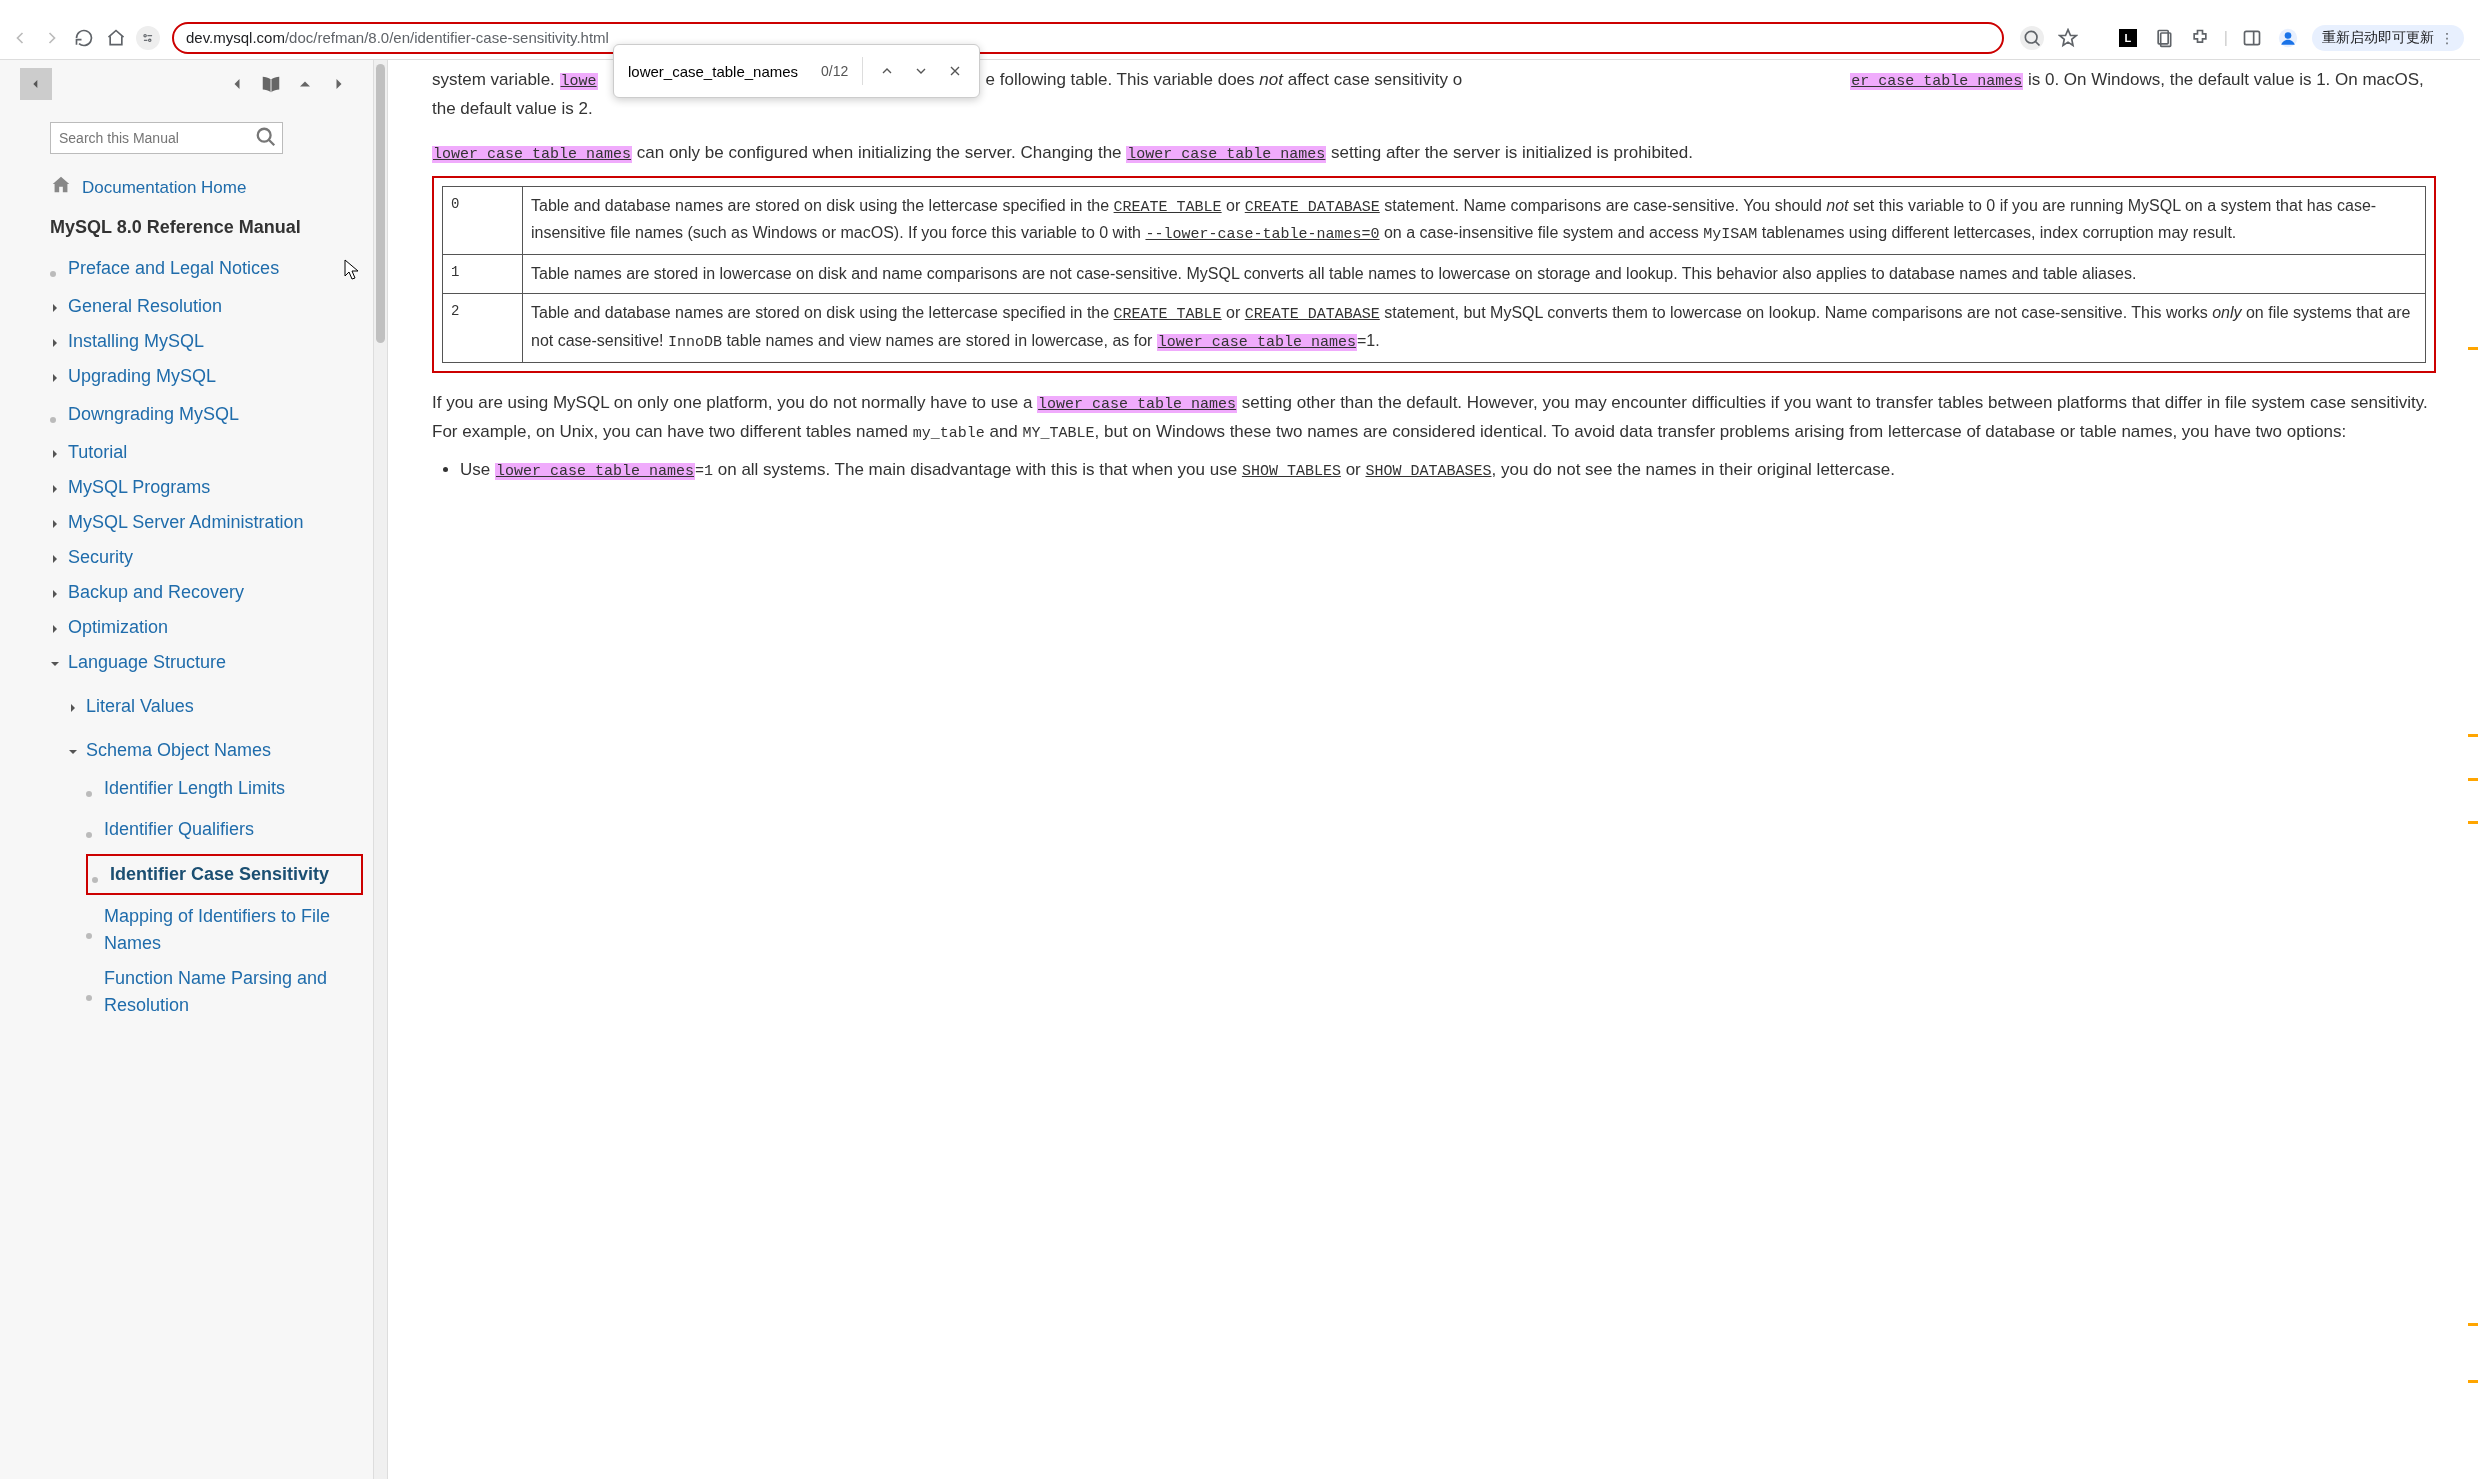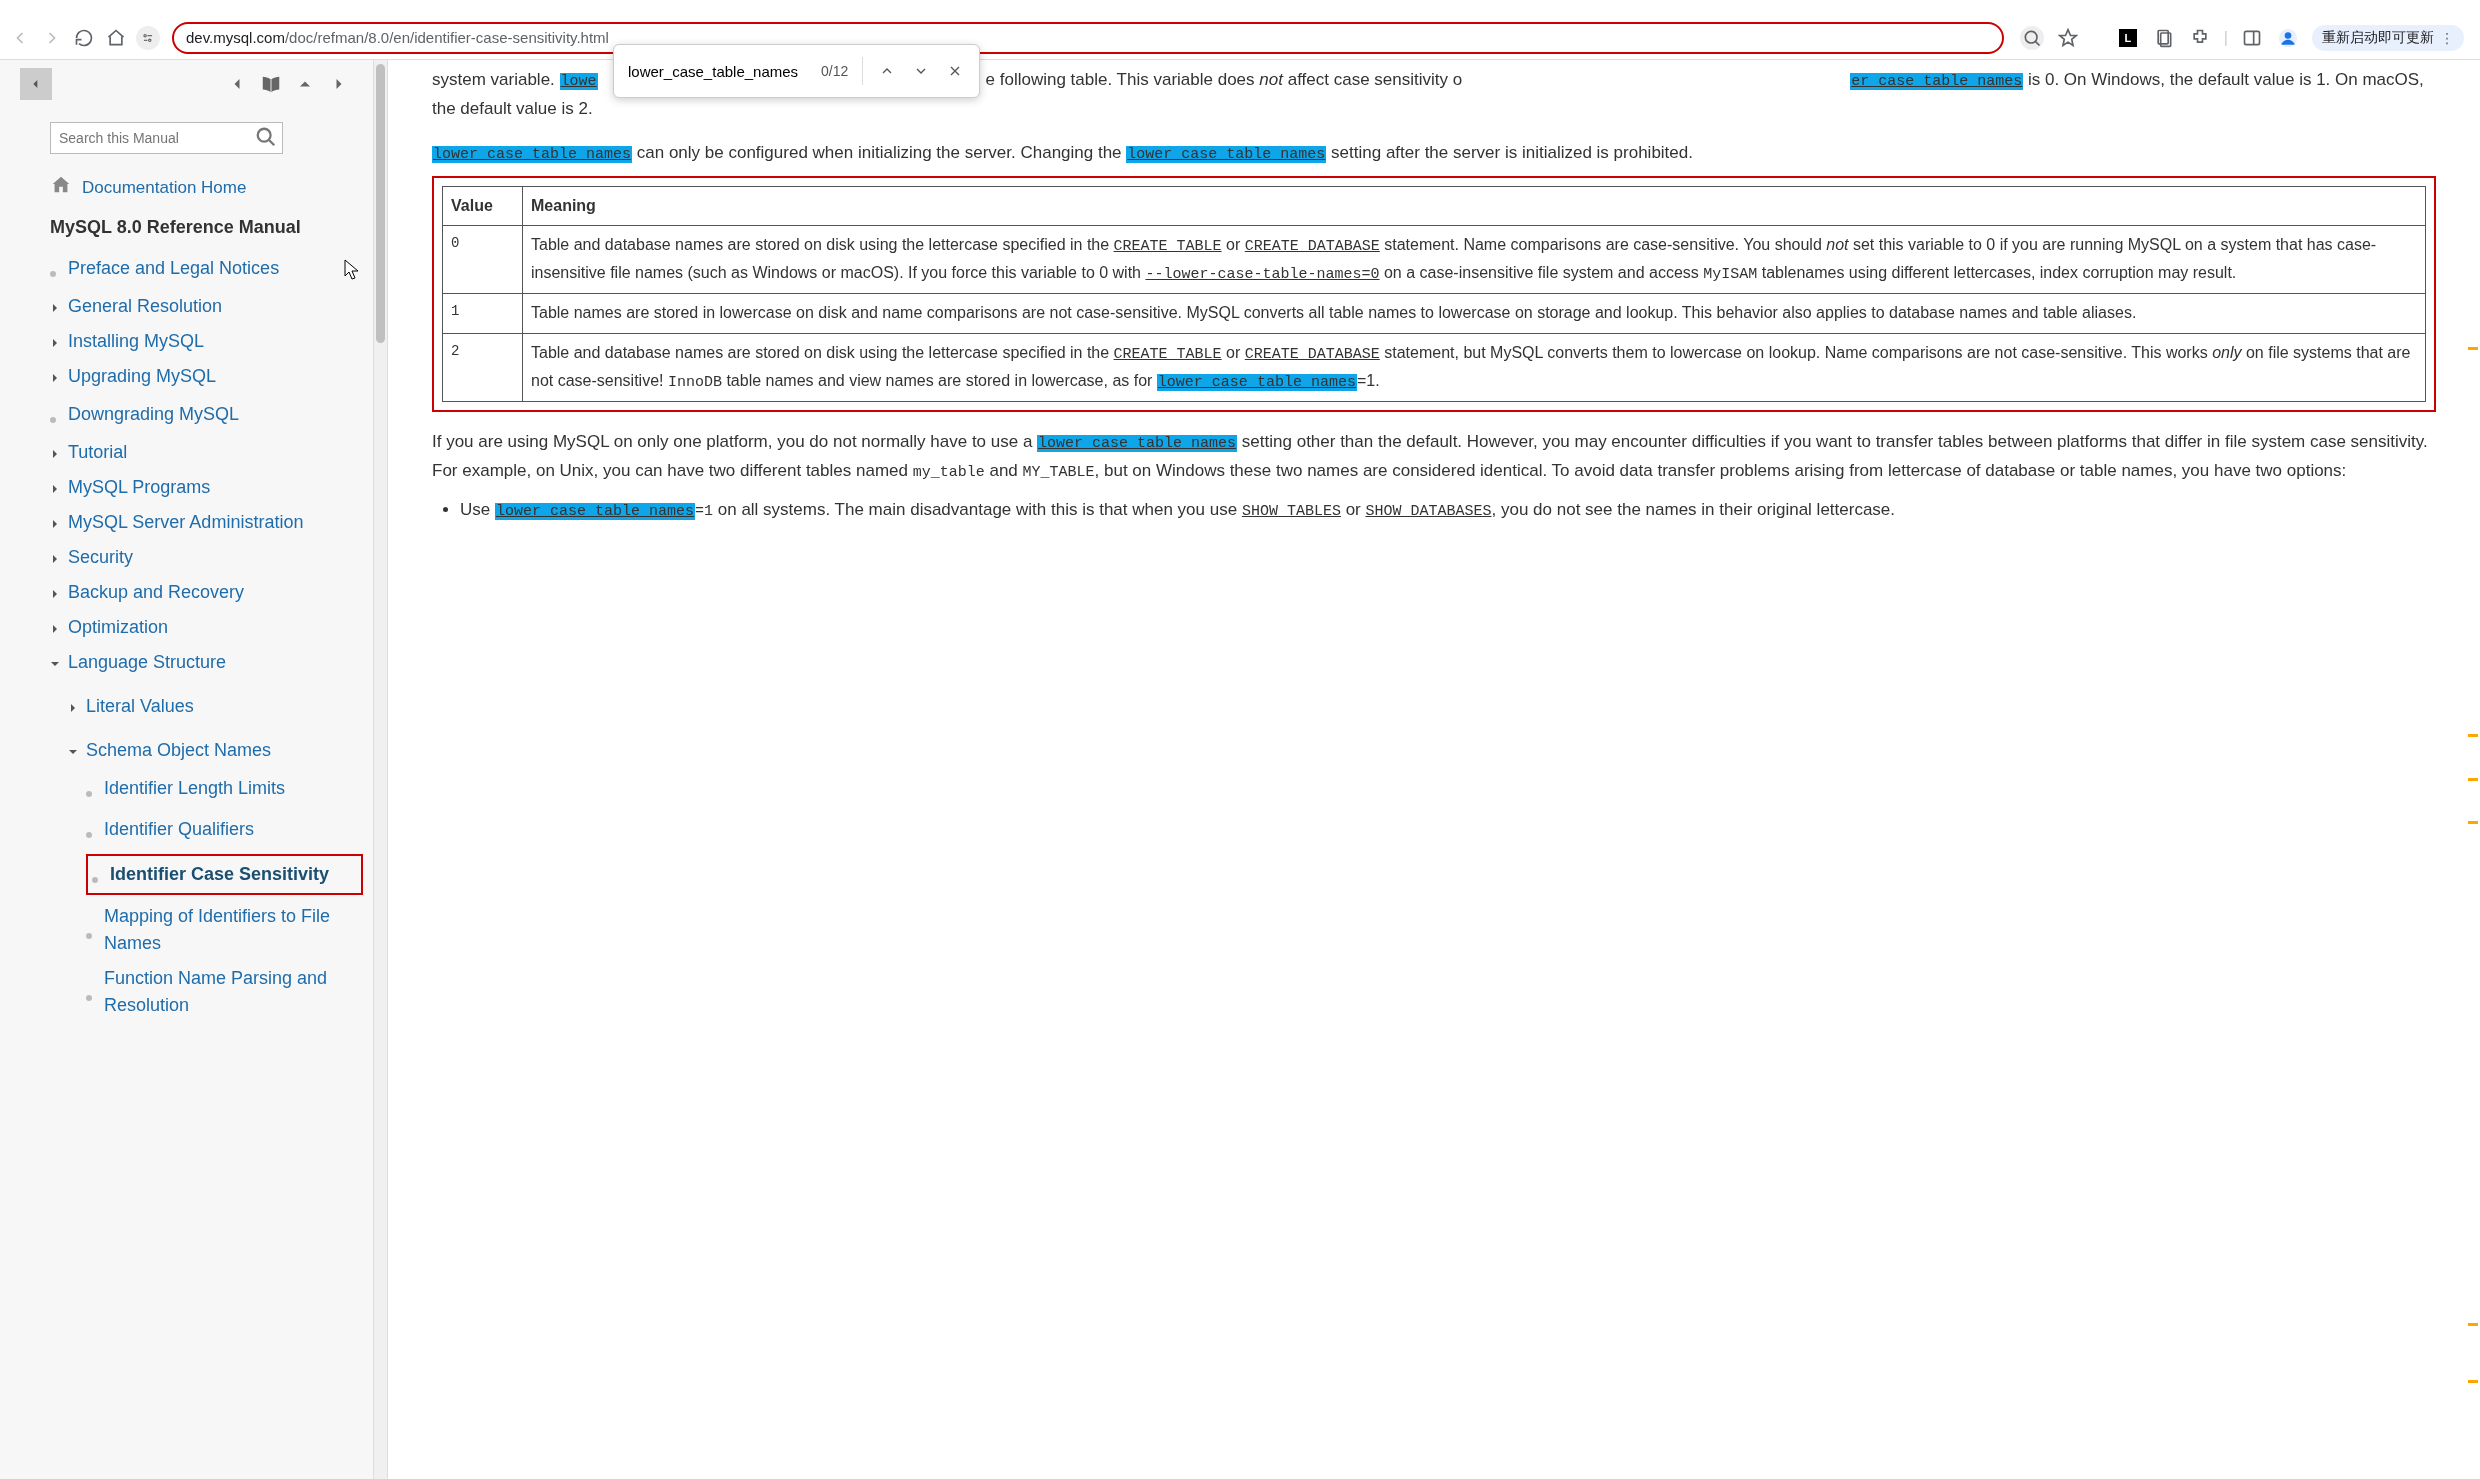--- a/index.html
+++ b/index.html
@@ -31,21 +31,21 @@
 .toc-item { display: flex; align-items: center; gap: 8px; margin-bottom: 8px; color: #1f6cab; font-size: 18px; cursor: pointer; line-height: 1.5; }
 .toc-bullet { width: 10px; color: #888; flex-shrink: 0; margin-top: 6px; }
 .toc-caret { width: 10px; color: #555; flex-shrink: 0; font-size: 12px; margin-top: 4px; }
 .toc-sub { margin-left: 18px; margin-top: 17px; }
 .toc-sub2 { margin-left: 36px; }
 .active-item { border: 2px solid #cc0000; padding: 2px 4px; }
 .active-item .label { font-weight: 700; color: #1b4f72; }
 .scrollbar-v { width: 14px; background: #f0f0f0; border-left: 1px solid #ddd; position: relative; }
 .scroll-thumb { position: absolute; left: 2px; right: 2px; background: #c0c0c0; border-radius: 6px; }
 .main { flex: 1; padding: 6px 44px 0 44px; overflow: hidden; font-size: 17px; line-height: 1.65; color: #333; position: relative; }
-.highlight { background: #0ea5e9; font-family: "Courier New", monospace; font-size: 15px; text-decoration: underline; padding: 0 1px; }
+.highlight { background: #f0abfc; font-family: "Courier New", monospace; font-size: 15px; text-decoration: underline; padding: 0 1px; }
 .mono { font-family: "Courier New", monospace; font-size: 15px; text-decoration: underline; }
 .mono-plain { font-family: "Courier New", monospace; font-size: 15px; }
 em { font-style: italic; }
 .tbl-wrap { border: 2px solid #cc0000; padding: 8px; margin: 8px 0 16px 0; }
 table { width: 100%; border-collapse: collapse; }
 th, td { border: 1px solid #555; padding: 6px 8px; text-align: left; vertical-align: top; font-size: 16px; }
 th { font-weight: 700; }
 td.val { width: 80px; font-family: "Courier New", monospace; font-size: 14px; vertical-align: top; }
 ul.bullets { margin: 10px 0 0 28px; }
 ul.bullets li { margin-bottom: 6px; }
@@ -327,24 +327,20 @@
       <span>system variable. </span><span class="highlight">lowe</span><span style="display:inline-block;width:388px;"></span><span>e following table. This variable does </span><em>not</em>
       <span> affect case sensitivity o</span><span style="display:inline-block;width:388px;"></span><span class="highlight">er_case_table_names</span><span> is 0. On Windows, the default value is 1. On macOS, the default value is 2.</span>
     </p>
     <p style="margin-top:16px;">
       <span class="highlight">lower_case_table_names</span><span> can only be configured when initializing the server. Changing the </span><span class="highlight">lower_case_table_names</span><span> setting after the server is initialized is prohibited.</span>
     </p>
 
     <div class="tbl-wrap">
       <table>
         <tbody>
-            <tr>
-          <th>Value</th>
-          <th>Meaning</th>
-        </tr>
         <tr>
           <td class="val">0</td>
           <td>
             <span>Table and database names are stored on disk using the lettercase specified in the </span><span class="mono">CREATE TABLE</span><span> or </span><span class="mono">CREATE DATABASE</span><span> statement. Name comparisons are case-sensitive. You should </span><em>not</em><span> set this variable to 0 if you are running MySQL on a system that has case-insensitive file names (such as Windows or macOS). If you force this variable to 0 with </span><span class="mono">--lower-case-table-names=0</span><span> on a case-insensitive file system and access </span><span class="mono-plain">MyISAM</span><span> tablenames using different lettercases, index corruption may result.</span>
           </td>
         </tr>
         <tr>
           <td class="val">1</td>
           <td>Table names are stored in lowercase on disk and name comparisons are not case-sensitive. MySQL converts all table names to lowercase on storage and lookup. This behavior also applies to database names and table aliases.</td>
         </tr>

